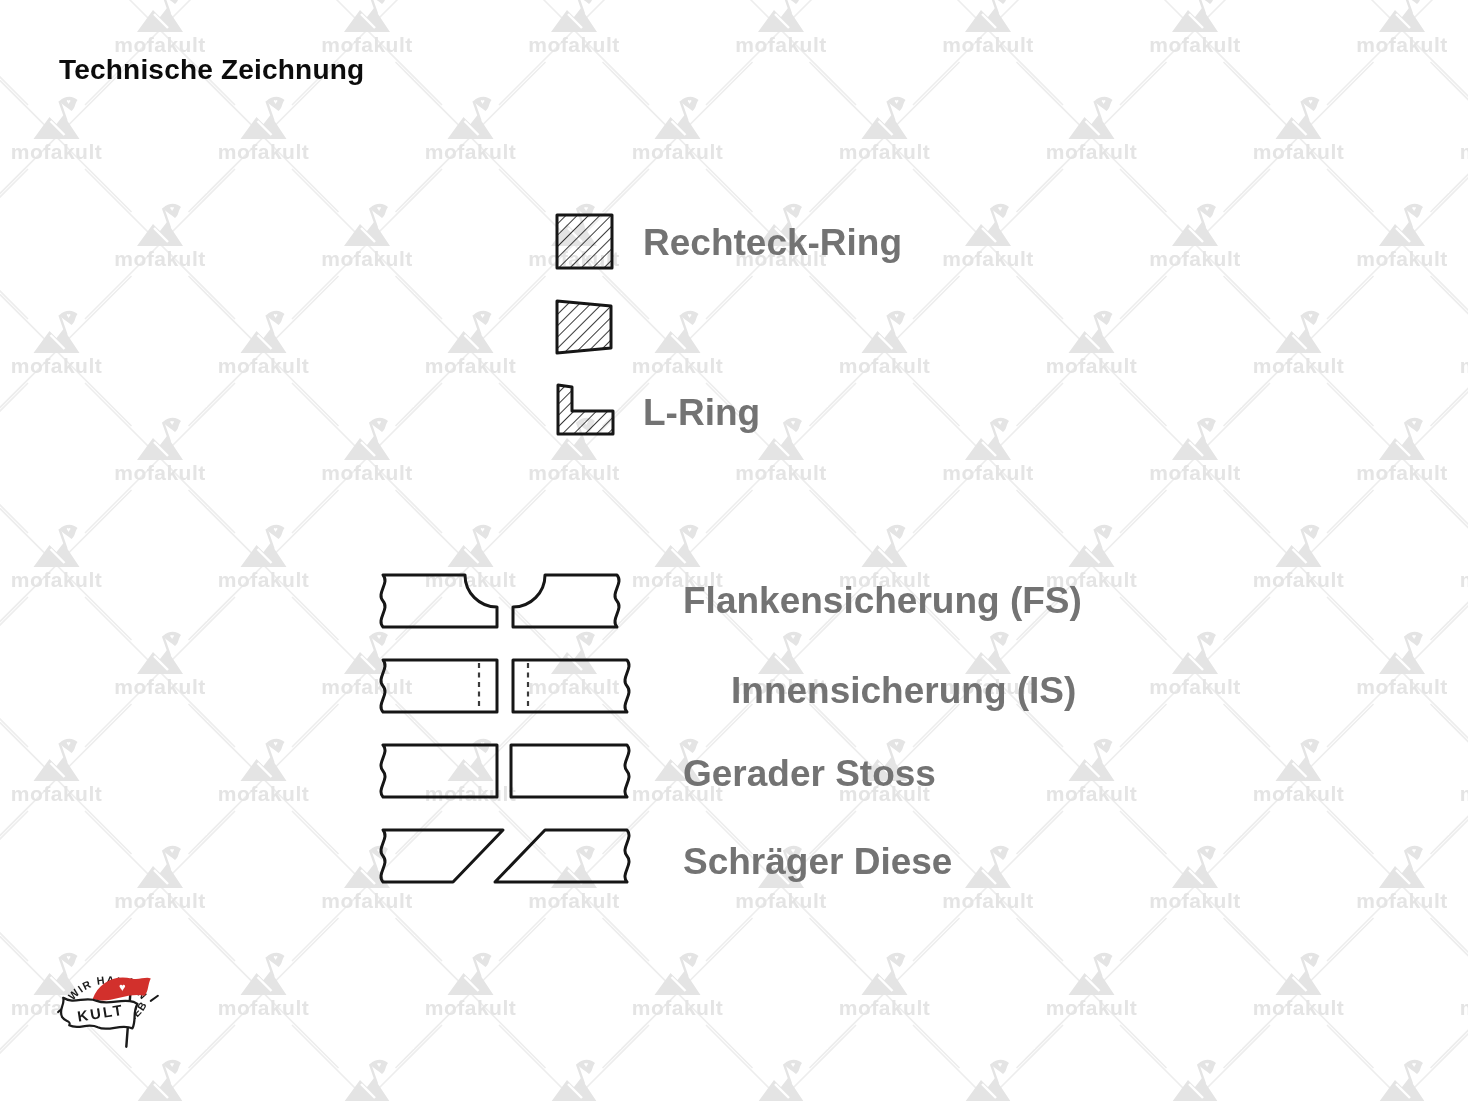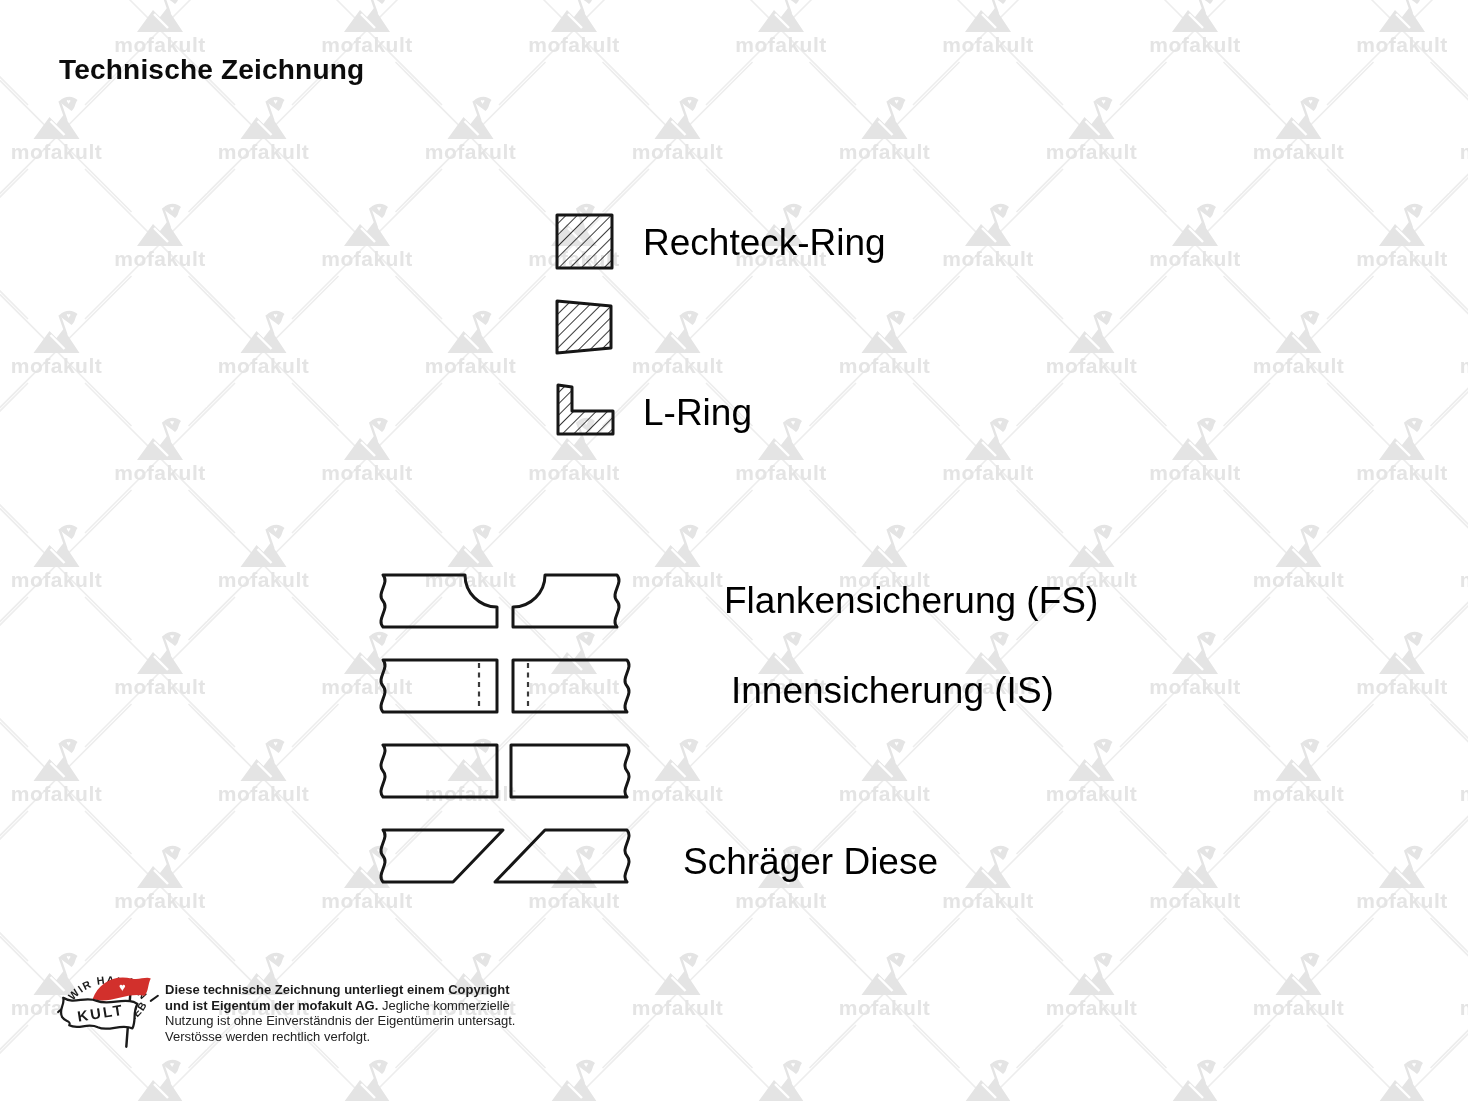--- a/index.html
+++ b/index.html
@@ -9,27 +9,27 @@
     padding-left:48px;
   }
   .abs{position:absolute;}
   #wm-svg{position:absolute;left:0;top:0;z-index:0;}
   #draw-svg{position:absolute;left:0;top:0;z-index:2;}
   .page-title{
     left:59px;top:54px;font-size:28px;font-weight:700;color:#0c0c0c;
     letter-spacing:0.2px;white-space:nowrap;z-index:3;
   }
   .fig-label{
-    font-size:37px;font-weight:400;color:#000000;white-space:nowrap;z-index:3;
+    font-size:37px;font-weight:700;color:#737373;white-space:nowrap;z-index:3;
     letter-spacing:0px;
   }
   .lbl-rechteck{left:643px;top:222px;}
   .lbl-trapez{left:643px;top:307px;}
   .lbl-lring{left:643px;top:392px;text-align:center;}
-  .lbl-fs{left:724px;top:580px;}
+  .lbl-fs{left:683px;top:580px;}
   .lbl-is{left:683px;top:670px;margin-left:48px;}
   .lbl-gerade{left:683px;top:753px;}
   .lbl-schraeg{left:683px;top:841px;}
   .copyright{
     left:165px;top:982px;width:352px;font-size:13px;line-height:15.5px;color:#222222;z-index:3;
   }
   .copyright b{font-weight:700;color:#1b1b1b;}
   .stamp{left:52px;top:953px;z-index:3;}
 </style>
 </head>
@@ -101,20 +101,21 @@
         <path d="M 383,830 H 503 L 453,882 H 383 c -7,-8 7,-18 0,-26 c -7,-8 7,-18 0,-26 Z"></path>
         <path d="M 545,830 H 627 c 7,8 -7,18 0,26 c 7,8 -7,18 0,26 H 495 Z"></path>
       </g>
     </g>
   </svg>
 
   <div class="abs fig-label lbl-rechteck">Rechteck-Ring</div>
   <div class="abs fig-label lbl-lring">L-Ring</div>
   <div class="abs fig-label lbl-fs">Flankensicherung (FS)</div>
   <div class="abs fig-label lbl-is">Innensicherung (IS)</div>
+  <div class="abs fig-label lbl-gerade">Gerader Stoss</div>
   <div class="abs fig-label lbl-schraeg">Schräger Diese</div>
 
   <svg class="abs stamp" width="112" height="112" viewBox="0 0 110 110">
     <defs>
       <path id="arcTop" d="M 13,64 A 43,43 0 0 1 97,64" fill="none"></path>
       <path id="arcBot" d="M 15,47 A 43,43 0 0 0 95,47" fill="none"></path>
     </defs>
     <text font-size="10.5" font-weight="700" fill="#1a1a1a" letter-spacing="1.4" font-family="Liberation Sans, sans-serif">
       <textPath href="#arcTop" startOffset="50%" text-anchor="middle">WIR HALTEN</textPath>
     </text>
@@ -123,17 +124,14 @@
     </text>
     <line x1="6" y1="58" x2="13" y2="52" stroke="#1a1a1a" stroke-width="2" stroke-linecap="round"></line>
     <line x1="97" y1="47" x2="104" y2="42" stroke="#1a1a1a" stroke-width="2" stroke-linecap="round"></line>
     <line x1="78" y1="26" x2="73" y2="92" stroke="#1a1a1a" stroke-width="2.4" stroke-linecap="round"></line>
     <path d="M 40,45 C 46,29 61,21 78,25 C 85,27 92,23 97,25 C 94,31 95,37 91,42 C 74,38 55,51 40,45 Z" fill="#d2302c"></path>
     <text x="69" y="37" font-size="11" fill="#ffffff" text-anchor="middle">♥</text>
     <path d="M 10,63 C 6,56 13,50 11,44 C 22,51 32,42 44,47 C 56,52 68,44 80,48 L 84,50 C 79,58 83,66 79,74 C 67,69 56,78 45,73 C 35,68 26,76 17,71 C 19,66 13,68 10,63 Z" fill="#ffffff" stroke="#1a1a1a" stroke-width="2.2" stroke-linejoin="round"></path>
     <text x="48" y="64" font-size="14.5" font-weight="700" fill="#1a1a1a" text-anchor="middle" letter-spacing="2.2" transform="rotate(-9 48 60)" font-family="Liberation Sans, sans-serif">KULT</text>
   </svg>
 
-  <div class="abs copyright">
-    <b>Diese technische Zeichnung unterliegt einem Copyright und ist Eigentum der mofakult AG.</b><span> Jegliche kommerzielle Nutzung ist ohne Einverständnis der Eigentümerin untersagt. Verstösse werden rechtlich verfolgt.</span>
-  </div>
 
 </div>
 
 </body></html>

